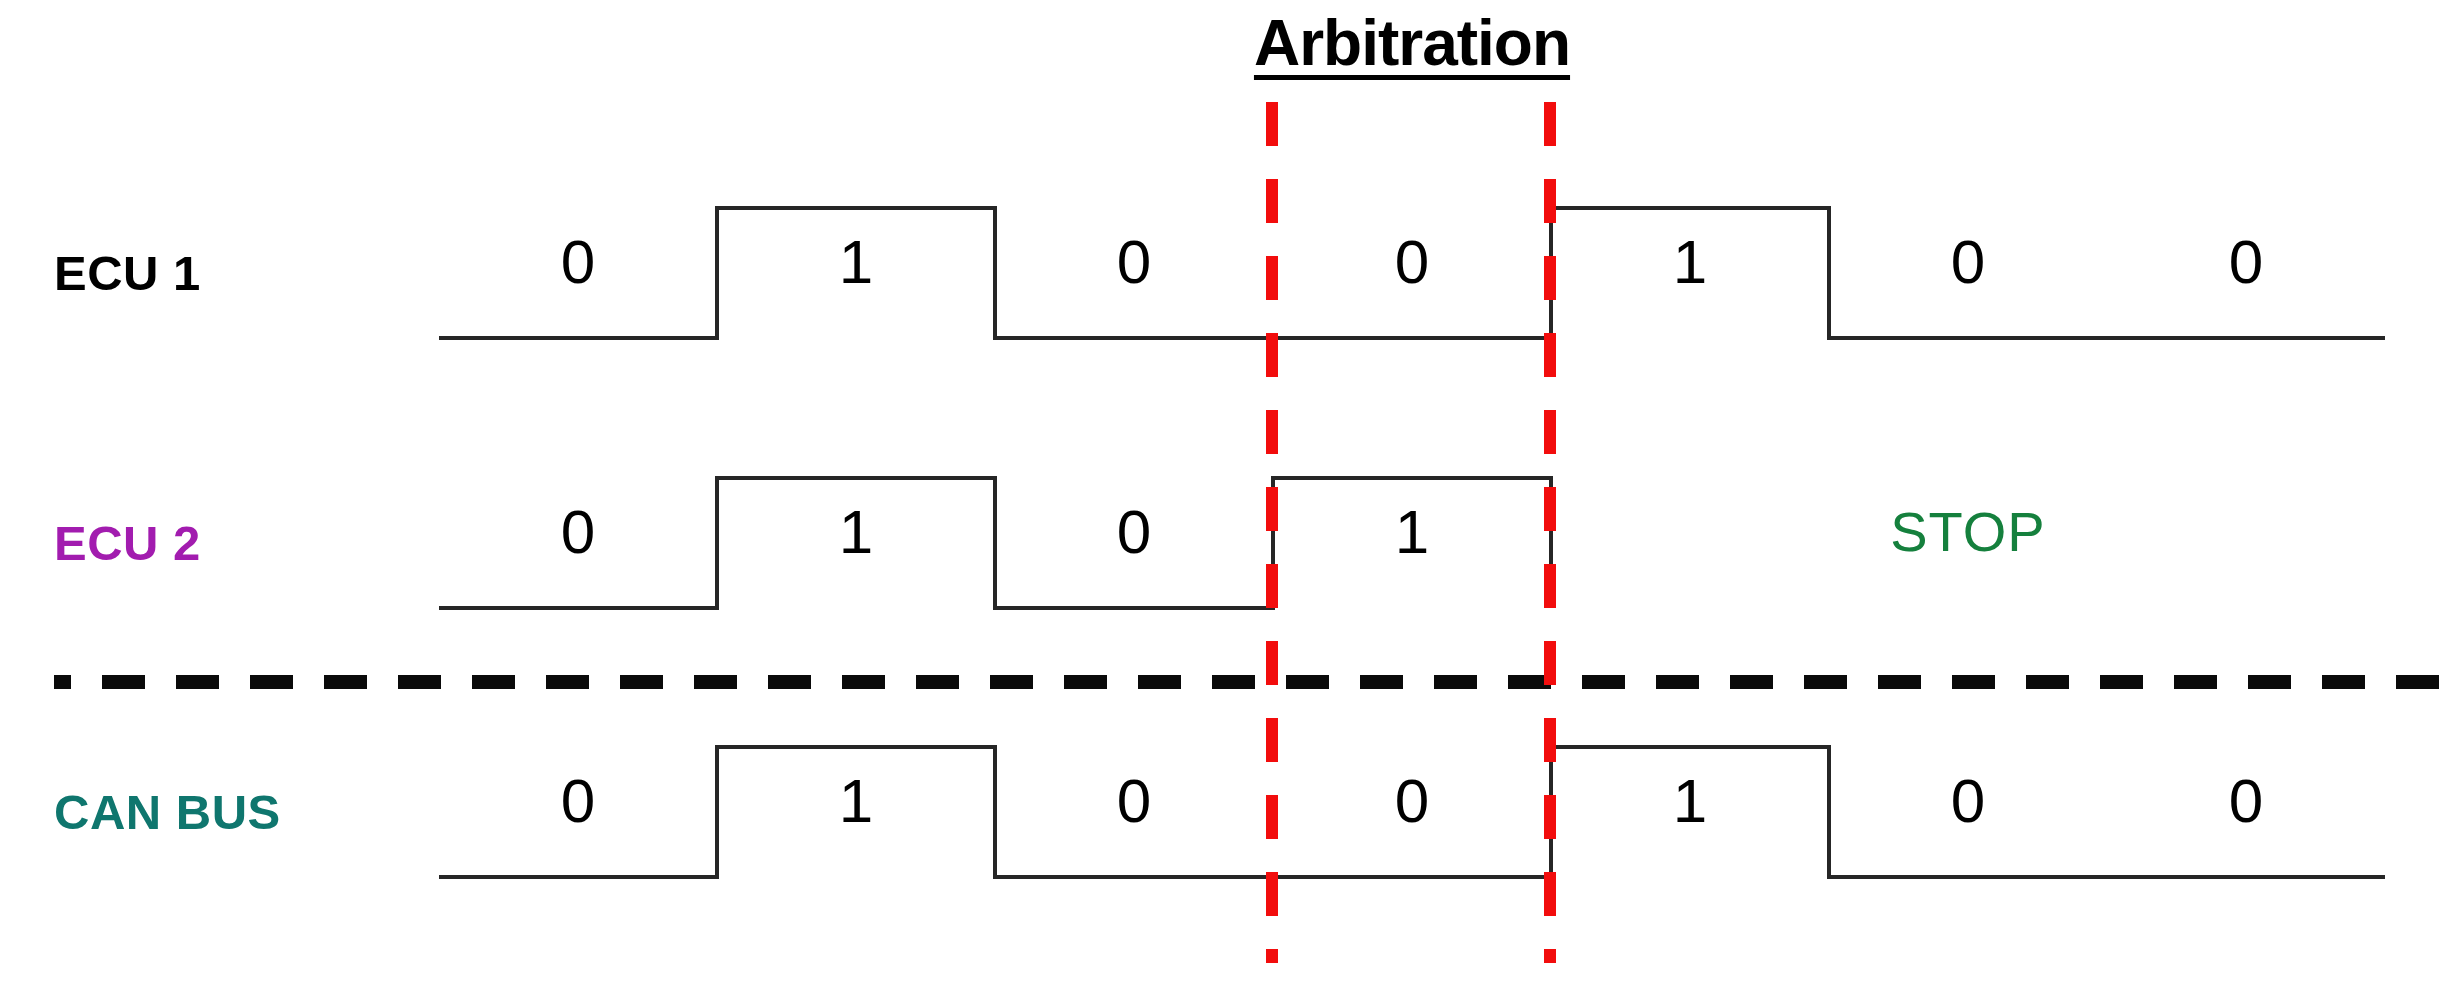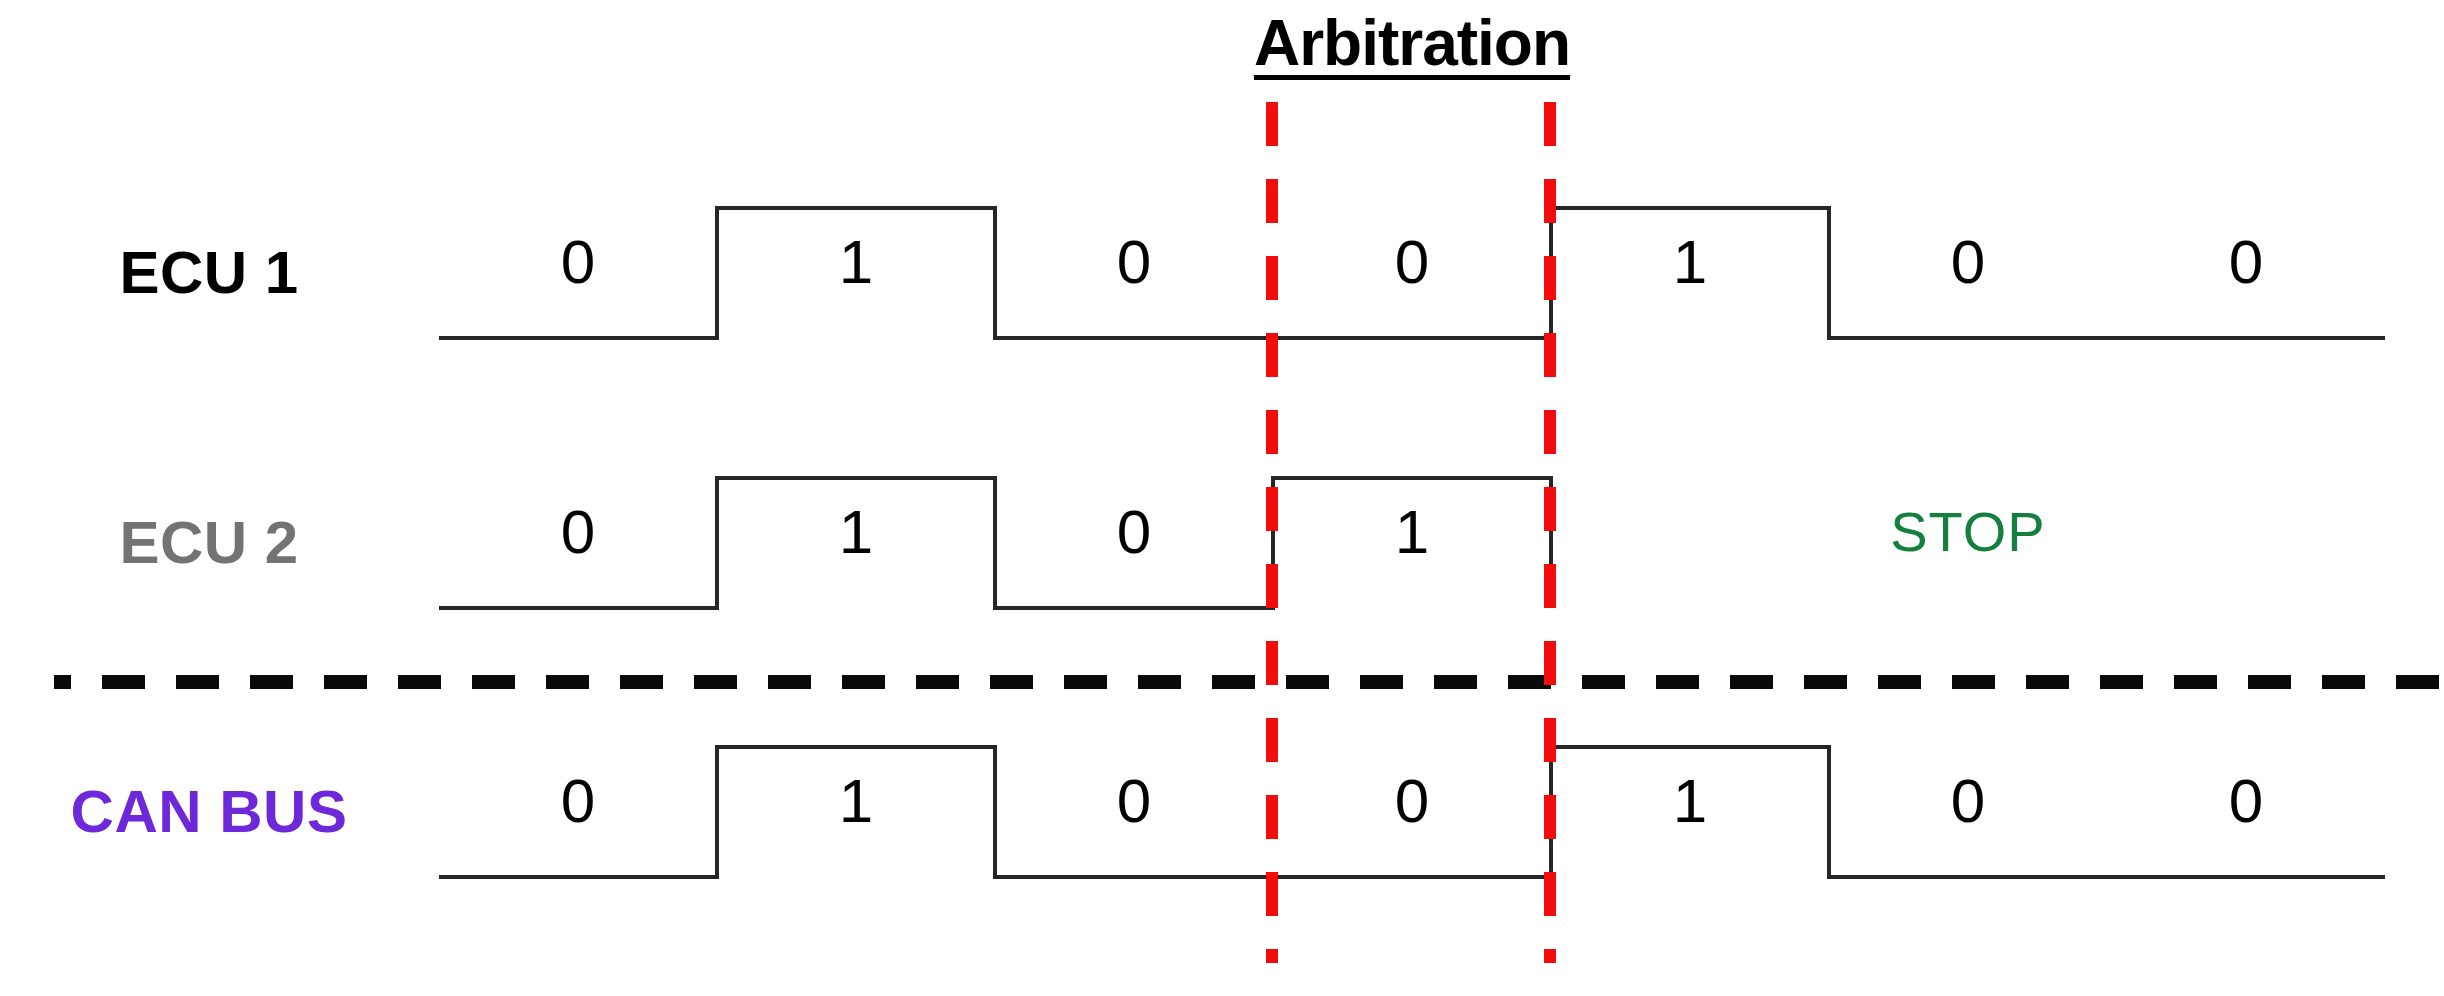--- a/index.html
+++ b/index.html
@@ -32,23 +32,23 @@
     line-height: 1.1;
     text-decoration: underline;
     text-decoration-thickness: 5px;
     text-underline-offset: 10px;
     white-space: nowrap;
   }
   .row-label {
     position: absolute;
     left: 35px;
     width: 310px;
-    text-align: center;
+    text-align: left;
     transform: translateY(-50%);
-    font-size: 60px;
+    font-size: 49px;
     font-weight: bold;
     letter-spacing: 0.5px;
     line-height: 1;
     white-space: nowrap;
   }
   .bit-label {
     position: absolute;
     transform: translate(-50%, -50%);
     font-size: 62px;
     font-weight: 400;
@@ -70,22 +70,22 @@
   <svg id="wave-svg" class="wave-svg" width="2444" height="996" viewBox="0 0 2444 996">
       <line x1="35" y1="682" x2="2440" y2="682" stroke="#0a0a0a" stroke-width="14" stroke-dasharray="43 31" stroke-dashoffset="26"></line>
       <polyline points="420,338 698,338 698,208 976,208 976,338 1254,338 1532,338 1532,208 1810,208 1810,338 2088,338 2366,338" fill="none" stroke="#262626" stroke-width="4" stroke-linejoin="miter" stroke-linecap="butt"></polyline>
       <polyline points="420,608 698,608 698,478 976,478 976,608 1254,608 1254,478 1532,478 1532,608" fill="none" stroke="#262626" stroke-width="4" stroke-linejoin="miter" stroke-linecap="butt"></polyline>
       <polyline points="420,877 698,877 698,747 976,747 976,877 1254,877 1532,877 1532,747 1810,747 1810,877 2088,877 2366,877" fill="none" stroke="#262626" stroke-width="4" stroke-linejoin="miter" stroke-linecap="butt"></polyline>
       <line x1="1253" y1="102" x2="1253" y2="963" stroke="#f20d0d" stroke-width="12" stroke-dasharray="44 33"></line>
       <line x1="1531" y1="102" x2="1531" y2="963" stroke="#f20d0d" stroke-width="12" stroke-dasharray="44 33"></line>
     </svg>
   <div class="diagram-title" id="diagram-title" style="left: 1393px; color: rgb(0, 0, 0);">Arbitration</div>
   <div class="row-label" id="row-label-0" style="top: 273px; color: rgb(0, 0, 0);">ECU 1</div>
-  <div class="row-label" id="row-label-1" style="top: 543px; color: #737373;">ECU 2</div>
-  <div class="row-label" id="row-label-2" style="top: 812px; color: #6d28d9;">CAN BUS</div>
+  <div class="row-label" id="row-label-1" style="top: 543px; color: #a21caf;">ECU 2</div>
+  <div class="row-label" id="row-label-2" style="top: 812px; color: #0f766e;">CAN BUS</div>
   <div id="bit-labels">
       <div class="bit-label" style="left: 559px; top: 262px; color: rgb(0, 0, 0);">0</div>
       <div class="bit-label" style="left: 837px; top: 262px; color: rgb(0, 0, 0);">1</div>
       <div class="bit-label" style="left: 1115px; top: 262px; color: rgb(0, 0, 0);">0</div>
       <div class="bit-label" style="left: 1393px; top: 262px; color: rgb(0, 0, 0);">0</div>
       <div class="bit-label" style="left: 1671px; top: 262px; color: rgb(0, 0, 0);">1</div>
       <div class="bit-label" style="left: 1949px; top: 262px; color: rgb(0, 0, 0);">0</div>
       <div class="bit-label" style="left: 2227px; top: 262px; color: rgb(0, 0, 0);">0</div>
       <div class="bit-label" style="left: 559px; top: 532px; color: rgb(0, 0, 0);">0</div>
       <div class="bit-label" style="left: 837px; top: 532px; color: rgb(0, 0, 0);">1</div>

